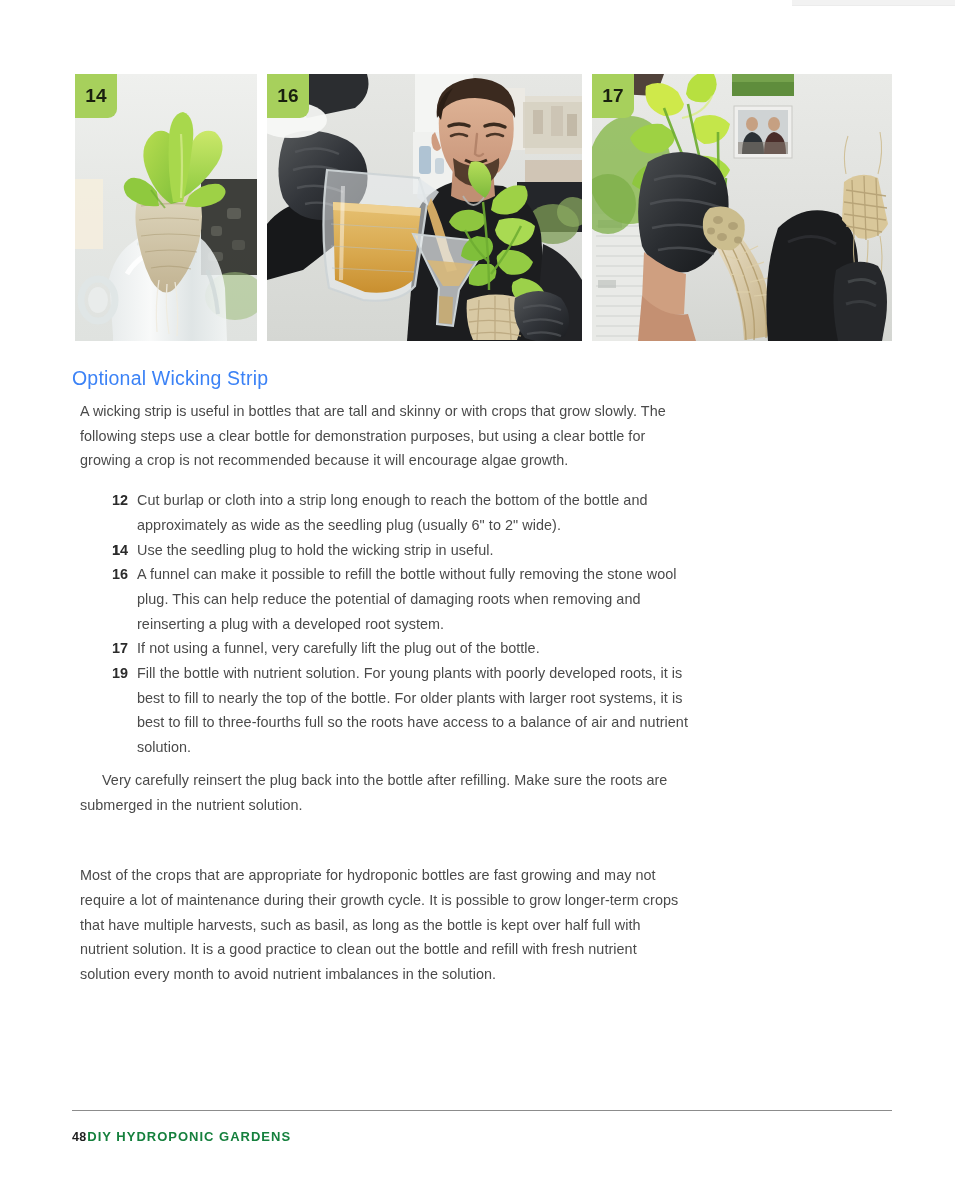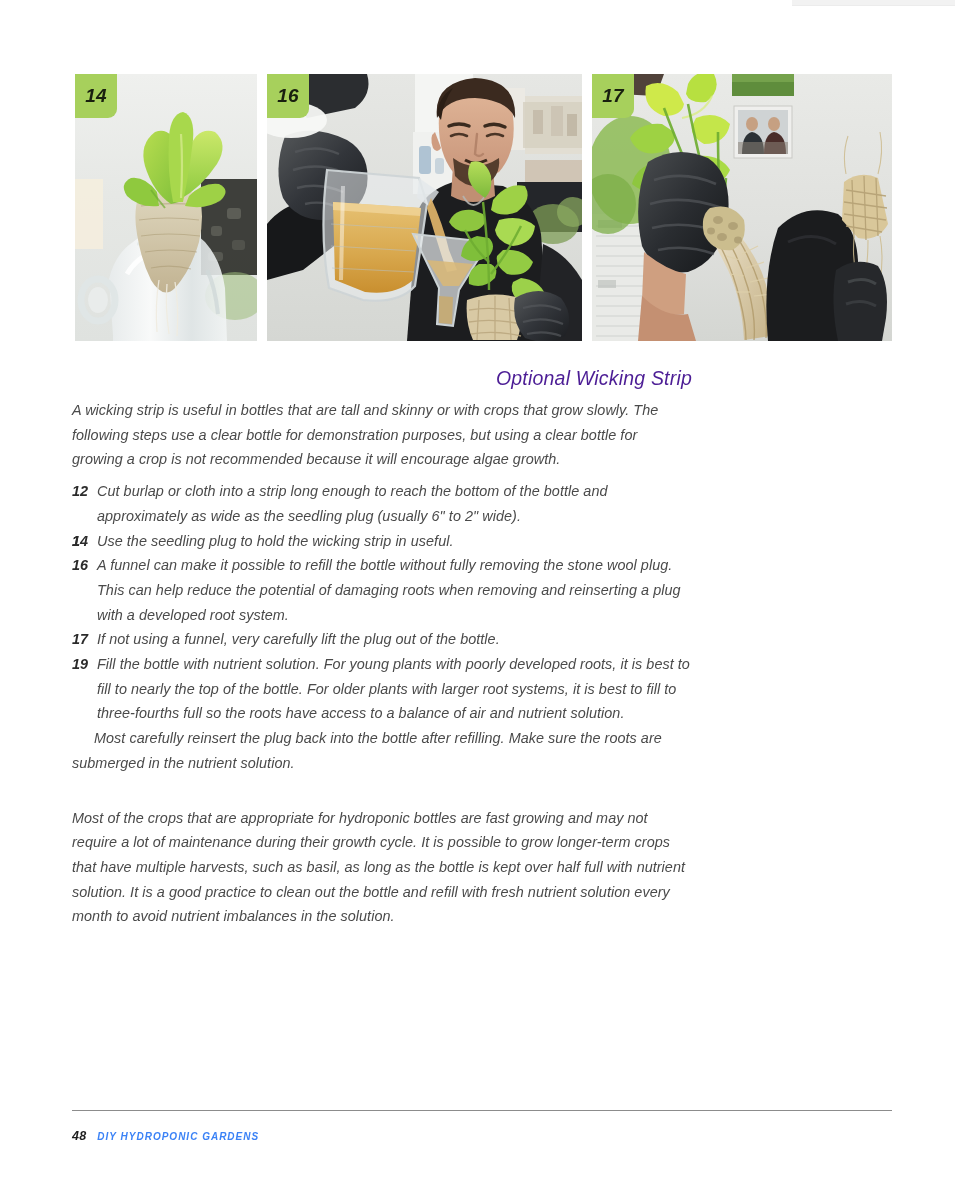--- a/index.html
+++ b/index.html
@@ -27,21 +27,20 @@
     background: #f2f2f2;
     border-bottom: 1px solid #ececec;
   }
 
   .page {
     position: absolute;
     left: 0; top: 0;
     width: 792px;
     height: 1200px;
     background: #ffffff;
-    font-style: italic;
   }
 
   
   .figure-strip {
     position: absolute;
     left: 75px;
     top: 74px;
     width: 817px;
     height: 267px;
     display: flex;
@@ -83,45 +82,45 @@
     left: 72px;
     top: 366px;
     width: 620px;
   }
   h2.section-title {
     margin: 0 0 7px 0;
     font-family: "Liberation Sans Narrow", "Liberation Sans", sans-serif;
     font-weight: 400;
     font-size: 19.5px;
     line-height: 25px;
-    color: #4c1d95;
+    color: #3b82f6;
     letter-spacing: 0.2px;
-    text-align: right;
   }
   p.para {
-    margin: 0;
+    margin: 8px;
     font-size: 14.4px;
     line-height: 24.7px;
     color: #4a4a4a;
     letter-spacing: 0.05px;
   }
   p.para.indent { text-indent: 22px; }
 
   ol.steps {
     list-style: none;
     margin: 0;
     padding: 0;
   }
   ol.steps li {
     position: relative;
     padding-left: 25px;
     font-size: 14.4px;
     line-height: 24.7px;
     color: #4a4a4a;
     letter-spacing: 0.05px;
+    margin-left: 40px;
   }
   ol.steps li .num {
     position: absolute;
     left: 0;
     top: 0;
     width: 20px;
     text-align: left;
     font-weight: 700;
     color: #2b2b2b;
     font-size: 14.4px;
@@ -138,34 +137,34 @@
     width: 820px;
     height: 1px;
     background: #8c8c8c;
   }
   .footer {
     position: absolute;
     left: 72px;
     top: 1129px;
     display: flex;
     align-items: baseline;
-    gap: 11px;
+    gap: 1px;
     font-family: "Liberation Sans Narrow", "Liberation Sans", sans-serif;
     text-align: center;
   }
   .footer .folio {
     font-size: 12.5px;
     font-weight: 700;
     color: #1e1e1e;
     letter-spacing: 0.2px;
   }
   .footer .booktitle {
-    font-size: 10px;
+    font-size: 13px;
     font-weight: 700;
-    color: #3b82f6;
+    color: #15803d;
     letter-spacing: 1.0px;
   }
 </style>
 </head>
 <body>
 
 <div class="top-strip"></div>
 
 <div class="page">
 
@@ -569,21 +568,21 @@
       <li>
         <span class="num">17</span>
         <span>If not using a funnel, very carefully lift the plug out of the bottle.</span>
       </li>
       <li>
         <span class="num">19</span>
         <span>Fill the bottle with nutrient solution. For young plants with poorly developed roots, it is best to fill to nearly the top of the bottle. For older plants with larger root systems, it is best to fill to three-fourths full so the roots have access to a balance of air and nutrient solution.</span>
       </li>
     </ol>
 
-    <p class="para indent">Most carefully reinsert the plug back into the bottle after refilling. Make sure the roots are submerged in the nutrient solution.</p>
+    <p class="para indent">Very carefully reinsert the plug back into the bottle after refilling. Make sure the roots are submerged in the nutrient solution.</p>
 
     <div class="block-gap-md"></div>
 
 
     <p class="para">Most of the crops that are appropriate for hydroponic bottles are fast growing and may not require a lot of maintenance during their growth cycle. It is possible to grow longer-term crops that have multiple harvests, such as basil, as long as the bottle is kept over half full with nutrient solution. It is a good practice to clean out the bottle and refill with fresh nutrient solution every month to avoid nutrient imbalances in the solution.</p>
 
   </div>
 
   <div class="footer-rule"></div>
   <div class="footer">

